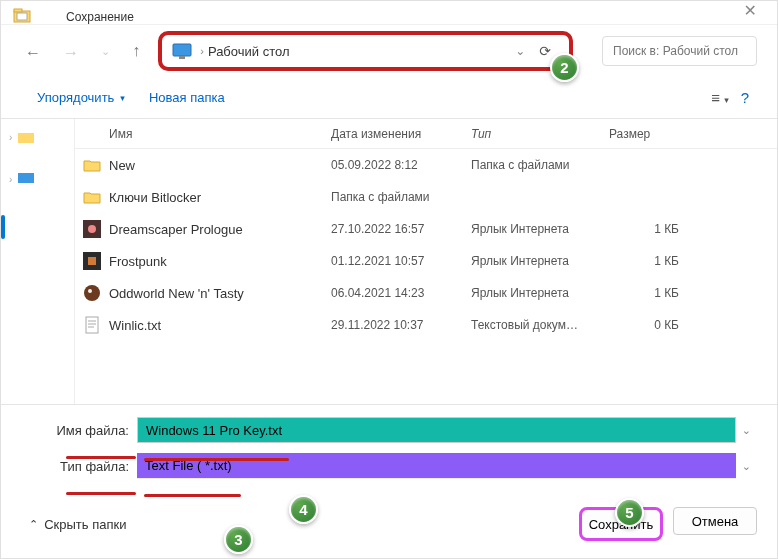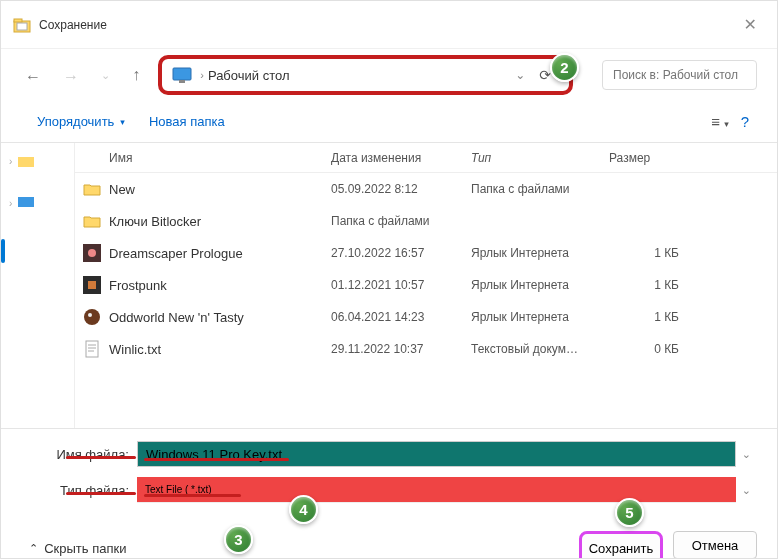--- a/index.html
+++ b/index.html
@@ -1,18 +1,18 @@
 <!DOCTYPE html>
 <html><head>
 <meta charset="utf-8">
 <style>
 * { box-sizing: border-box; margin: 0; padding: 0; font-family: "Segoe UI", Arial, sans-serif; }
 body { width: 778px; height: 559px; background: #fff; overflow: hidden; position: relative; border: 1px solid #e0e0e0; }
 
-.titlebar { height: 48px; display: flex; align-items: center; padding: 0 12px; border-bottom: 1px solid #f0f0f0; }
+.titlebar { height: 24px; display: flex; align-items: flex-end; padding: 0 12px; border-bottom: 1px solid #f0f0f0; gap: 27px; }
 .titlebar .icon { width: 18px; height: 18px; margin-right: 8px; }
 .titlebar .title { font-size: 12px; color: #333; }
 .titlebar .close { margin-left: auto; font-size: 16px; color: #888; cursor: pointer; padding: 4px 8px; }
 
 .nav { height: 52px; display: flex; align-items: center; padding: 0 20px; gap: 14px; }
 .nav .arrow { color: #777; font-size: 16px; padding: 4px; cursor: pointer; }
 .nav .arrow.disabled { color: #ccc; }
 .addr-wrap { flex: 1; display: flex; align-items: center; border: 4px solid #c41e1e; border-radius: 10px; padding: 4px 10px; height: 40px; }
 .addr-icon { width: 20px; height: 16px; margin-right: 4px; }
 .addr-sep { color: #888; margin: 0 4px; font-size: 11px; }
@@ -43,22 +43,22 @@
 .row { display: flex; height: 32px; align-items: center; font-size: 13px; color: #333; }
 .row .ficon { width: 34px; display: flex; justify-content: center; }
 .row .fname { width: 222px; }
 .row .fdate { width: 140px; color: #555; font-size: 12px; }
 .row .ftype { width: 138px; color: #555; font-size: 12px; }
 .row .fsize { width: 90px; color: #555; font-size: 12px; text-align: right; padding-right: 20px; }
 
 .bottom { border-top: 1px solid #e5e5e5; padding: 12px 20px 10px 50px; }
 .field-row { display: flex; align-items: center; margin-bottom: 10px; }
 .field-label { width: 86px; font-size: 13px; color: #333; text-align: right; padding-right: 8px; }
-.field-input { flex: 1; height: 26px; border: 1px solid #ccc; padding: 0 8px; font-size: 13px; background: #0f766e; }
-.field-combo { flex: 1; height: 26px; border: none; border-bottom: 1px solid #eee; padding: 0 8px; font-size: 10px; background: #ef4444; display: flex; align-items: center; }
+.field-input { flex: 1; height: 26px; border: 1px solid #ccc; padding: 0 8px; font-size: 13px; background: #14b8a6; }
+.field-combo { flex: 1; height: 26px; border: none; border-bottom: 1px solid #eee; padding: 0 8px; font-size: 13px; background: #8b5cf6; display: flex; align-items: center; }
 .field-chev { color: #888; font-size: 11px; padding: 0 6px; }
 
 .footer { display: flex; align-items: center; padding: 8px 20px 10px 28px; }
 .hide-folders { display: flex; align-items: center; gap: 6px; color: #333; font-size: 13px; cursor: pointer; }
 .footer-btns { margin-left: auto; display: flex; gap: 10px; }
 .btn { min-width: 84px; height: 28px; border: 1px solid #ccc; border-radius: 4px; background: #fdfdfd; font-size: 13px; cursor: pointer; }
 .btn.save-hi { border: 3px solid #d946ef; border-radius: 8px; height: 34px; }
 
 .badge { position: absolute; width: 29px; height: 29px; border-radius: 50%; background: radial-gradient(circle at 30% 30%, #5fa84f, #2e7d32); border: 2px solid #fff; box-shadow: 0 2px 4px rgba(0,0,0,.3), inset 0 2px 3px rgba(255,255,255,.4); display: flex; align-items: center; justify-content: center; color: #fff; font-weight: bold; font-size: 15px; z-index: 10; }
 

